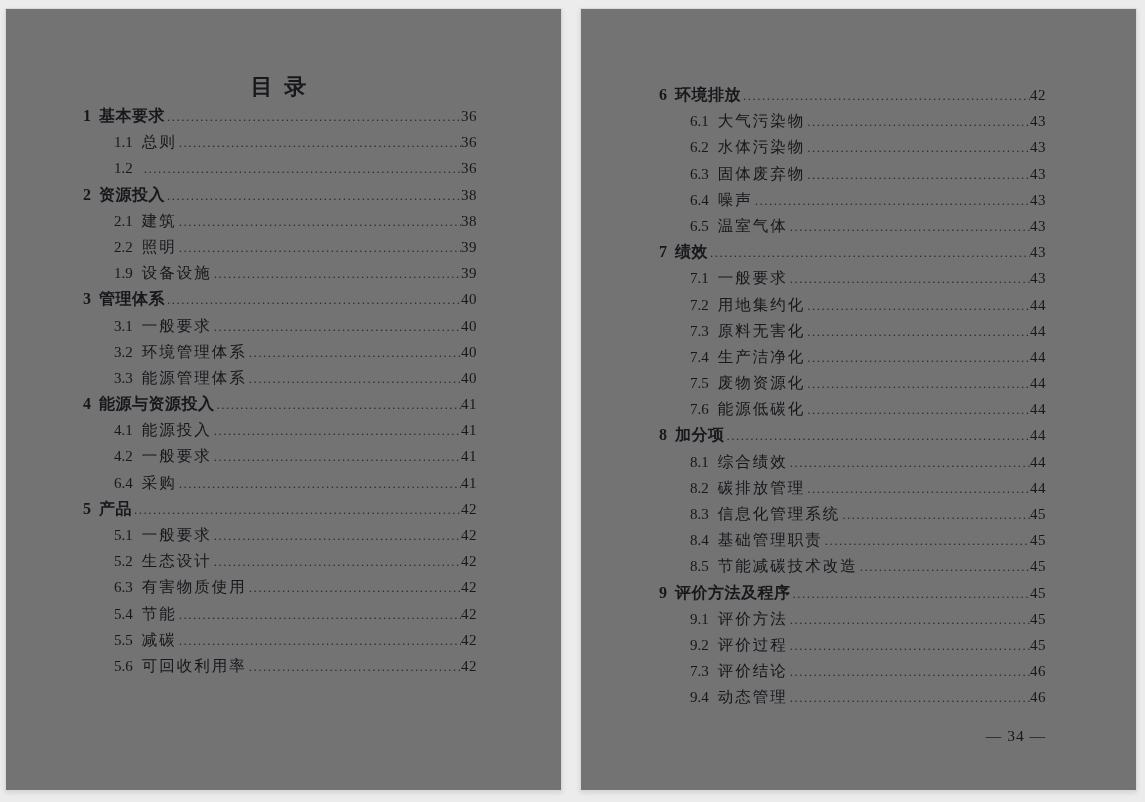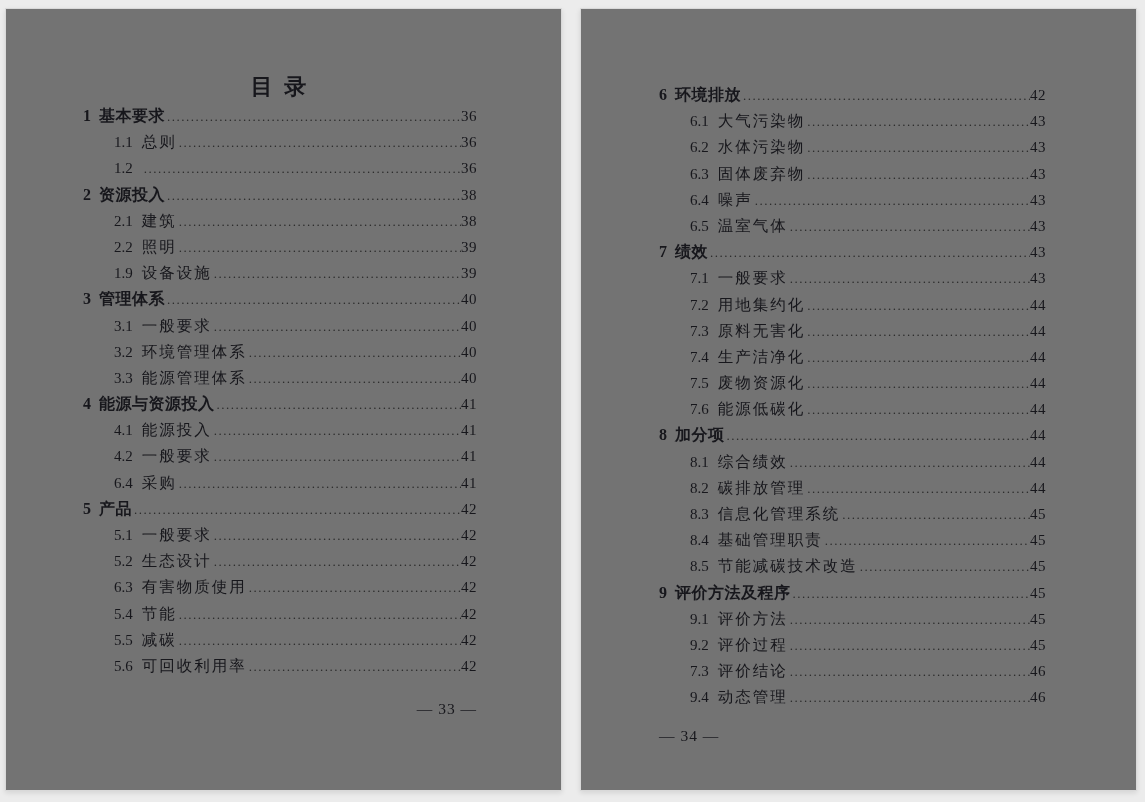--- a/index.html
+++ b/index.html
@@ -63,21 +63,21 @@
     content: "........................................................................................................................";
     letter-spacing: 1.5px;
   }
   .pg { flex: none; font-size: 15px; font-weight: normal; letter-spacing: 0.5px; }
   .footer {
     font-size: 15.5px;
     line-height: 26px;
     letter-spacing: 1px;
   }
   .page.left  .footer { text-align: right; margin-top: 17px; }
-  .page.right .footer { text-align: left;  margin-top: 12px; }
+  .page.right .footer { text-align: right;  margin-top: 12px; }
 </style>
 </head>
 <body>
 
 <div class="canvas">
 
   <div class="page left">
     <div class="content">
       <div class="toc-title">目 录</div>
 
@@ -206,21 +206,20 @@
           <span class="dots"></span>
           <span class="pg">42</span>
         </div>
       <div class="row l2">
           <span class="num">5.6</span>
           <span class="txt">可回收利用率</span>
           <span class="dots"></span>
           <span class="pg">42</span>
         </div>
 
-      <div class="footer">— 33 —</div>
     </div>
   </div>
 
   <div class="page right">
     <div class="content">
 
       <div class="row l1">
           <span class="num">6</span>
           <span class="txt">环境排放</span>
           <span class="dots"></span>

